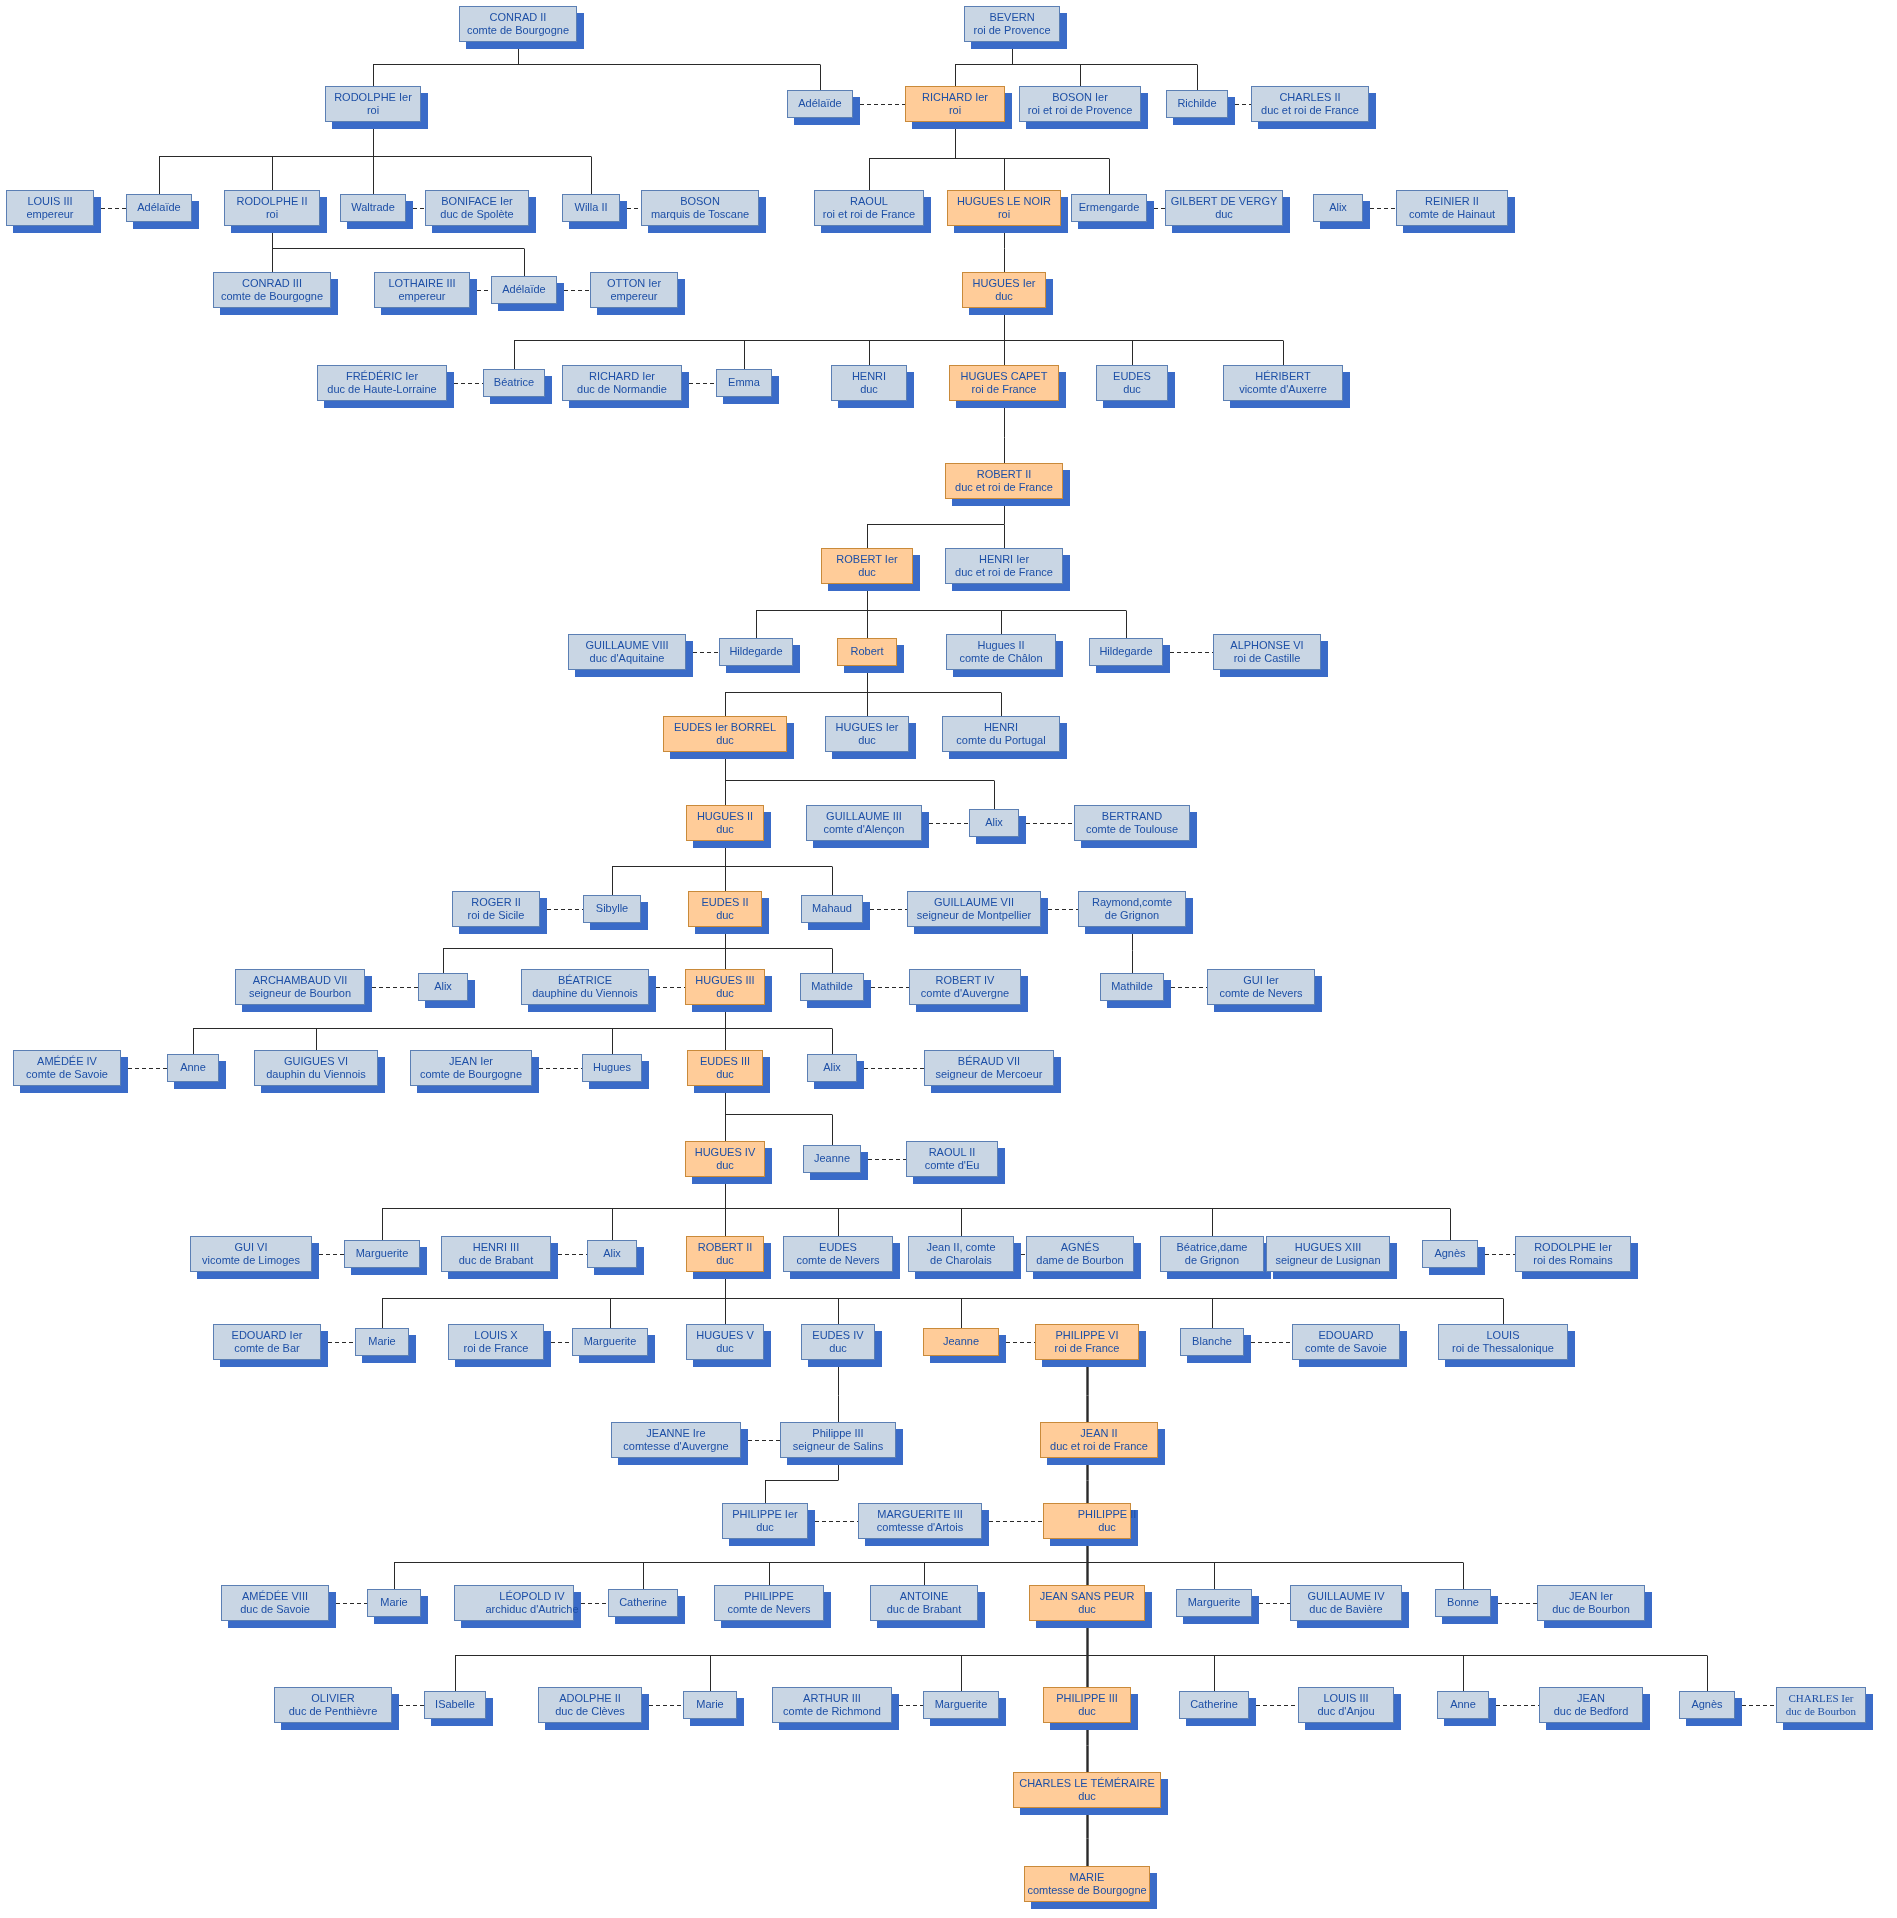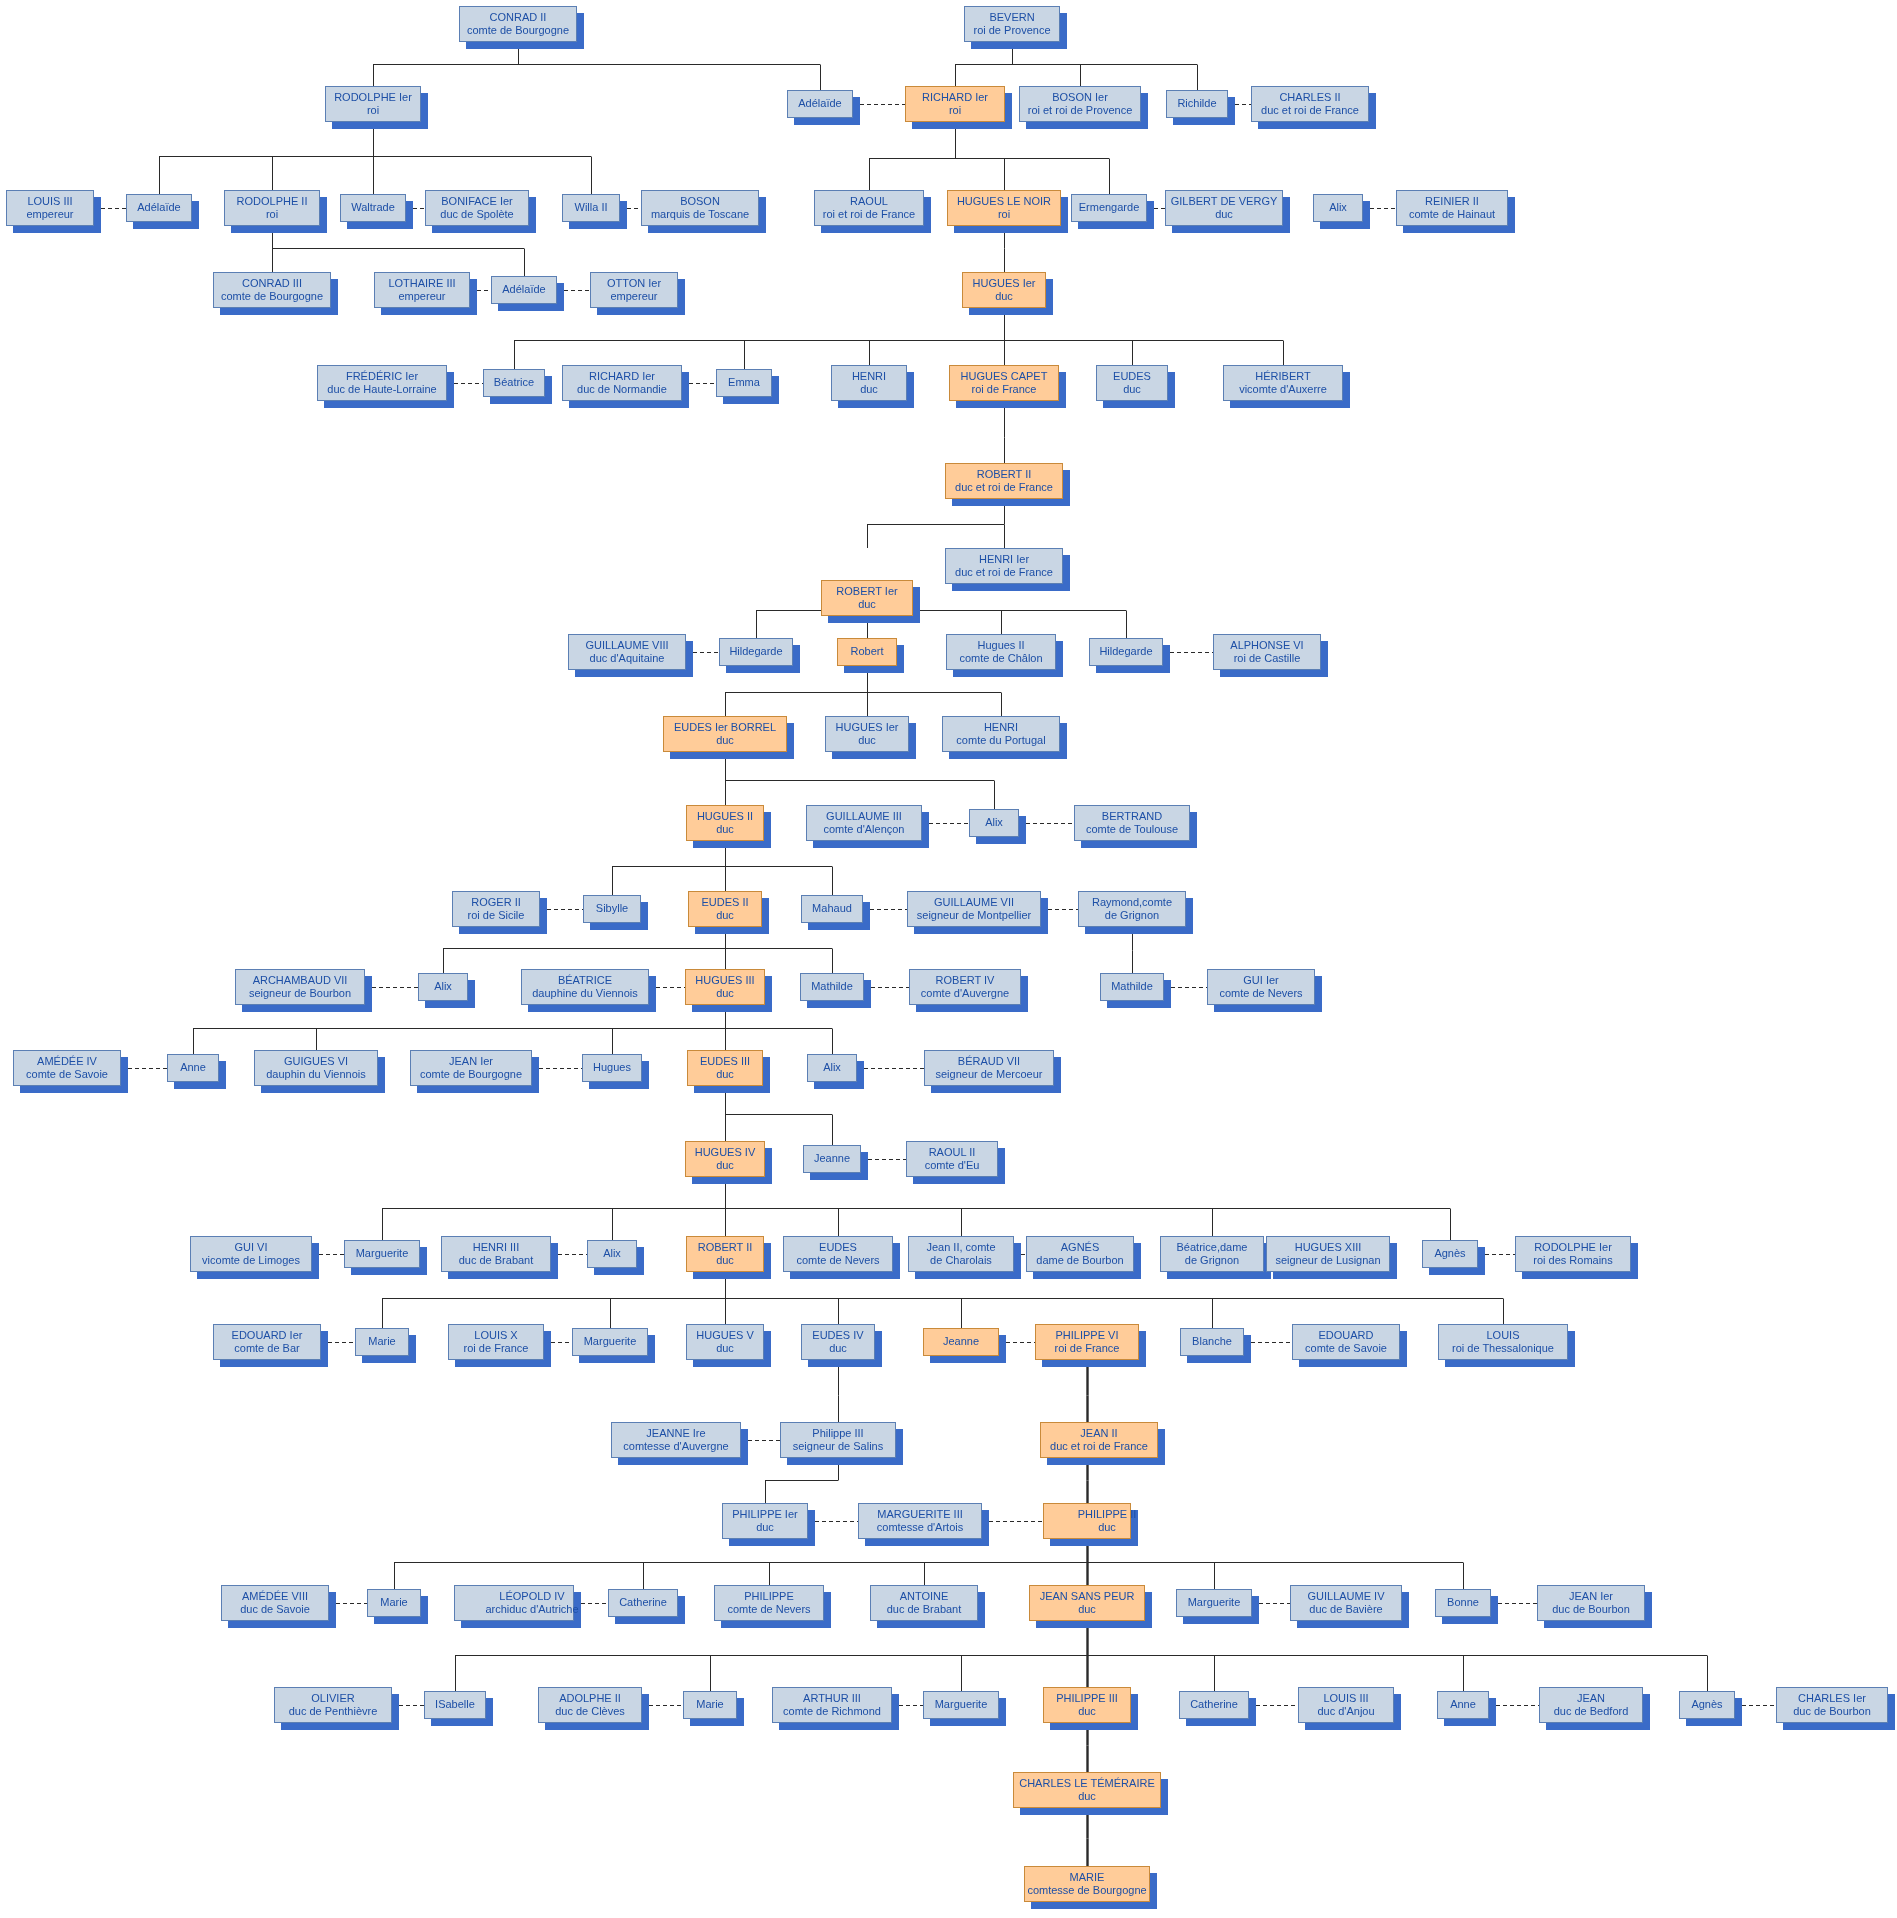--- a/index.html
+++ b/index.html
@@ -335,21 +335,21 @@
       <span>duc</span>
     </div>
     <div class="node" style="left: 1223px; top: 365px; width: 120px; height: 36px;">
       <span>HÉRIBERT</span>
       <span>vicomte d'Auxerre</span>
     </div>
     <div class="node hl" style="left: 945px; top: 463px; width: 118px; height: 36px;">
       <span>ROBERT II</span>
       <span>duc et roi de France</span>
     </div>
-    <div class="node hl" style="left: 821px; top: 548px; width: 92px; height: 36px; margin-top: 32px;">
+    <div class="node hl" style="left: 821px; top: 548px; width: 92px; height: 36px;">
       <span>ROBERT Ier</span>
       <span>duc</span>
     </div>
     <div class="node" style="left: 945px; top: 548px; width: 118px; height: 36px;">
       <span>HENRI Ier</span>
       <span>duc et roi de France</span>
     </div>
     <div class="node" style="left: 568px; top: 634px; width: 118px; height: 36px;">
       <span>GUILLAUME VIII</span>
       <span>duc d'Aquitaine</span>
@@ -673,21 +673,21 @@
     <div class="node" style="left: 1437px; top: 1691px; width: 52px; height: 28px;">
       <span>Anne</span>
     </div>
     <div class="node" style="left: 1539px; top: 1687px; width: 104px; height: 36px;">
       <span>JEAN</span>
       <span>duc de Bedford</span>
     </div>
     <div class="node" style="left: 1679px; top: 1691px; width: 56px; height: 28px;">
       <span>Agnès</span>
     </div>
-    <div class="node" style="left: 1776px; top: 1687px; width: 112px; height: 36px;">
+    <div class="node" style="left: 1776px; top: 1687px; width: 90px; height: 36px; font-family: Liberation Serif, serif;">
       <span>CHARLES Ier</span>
       <span>duc de Bourbon</span>
     </div>
     <div class="node hl" style="left: 1013px; top: 1772px; width: 148px; height: 36px;">
       <span>CHARLES LE TÉMÉRAIRE</span>
       <span>duc</span>
     </div>
     <div class="node hl" style="left: 1024px; top: 1866px; width: 126px; height: 36px;">
       <span>MARIE</span>
       <span>comtesse de Bourgogne</span>

